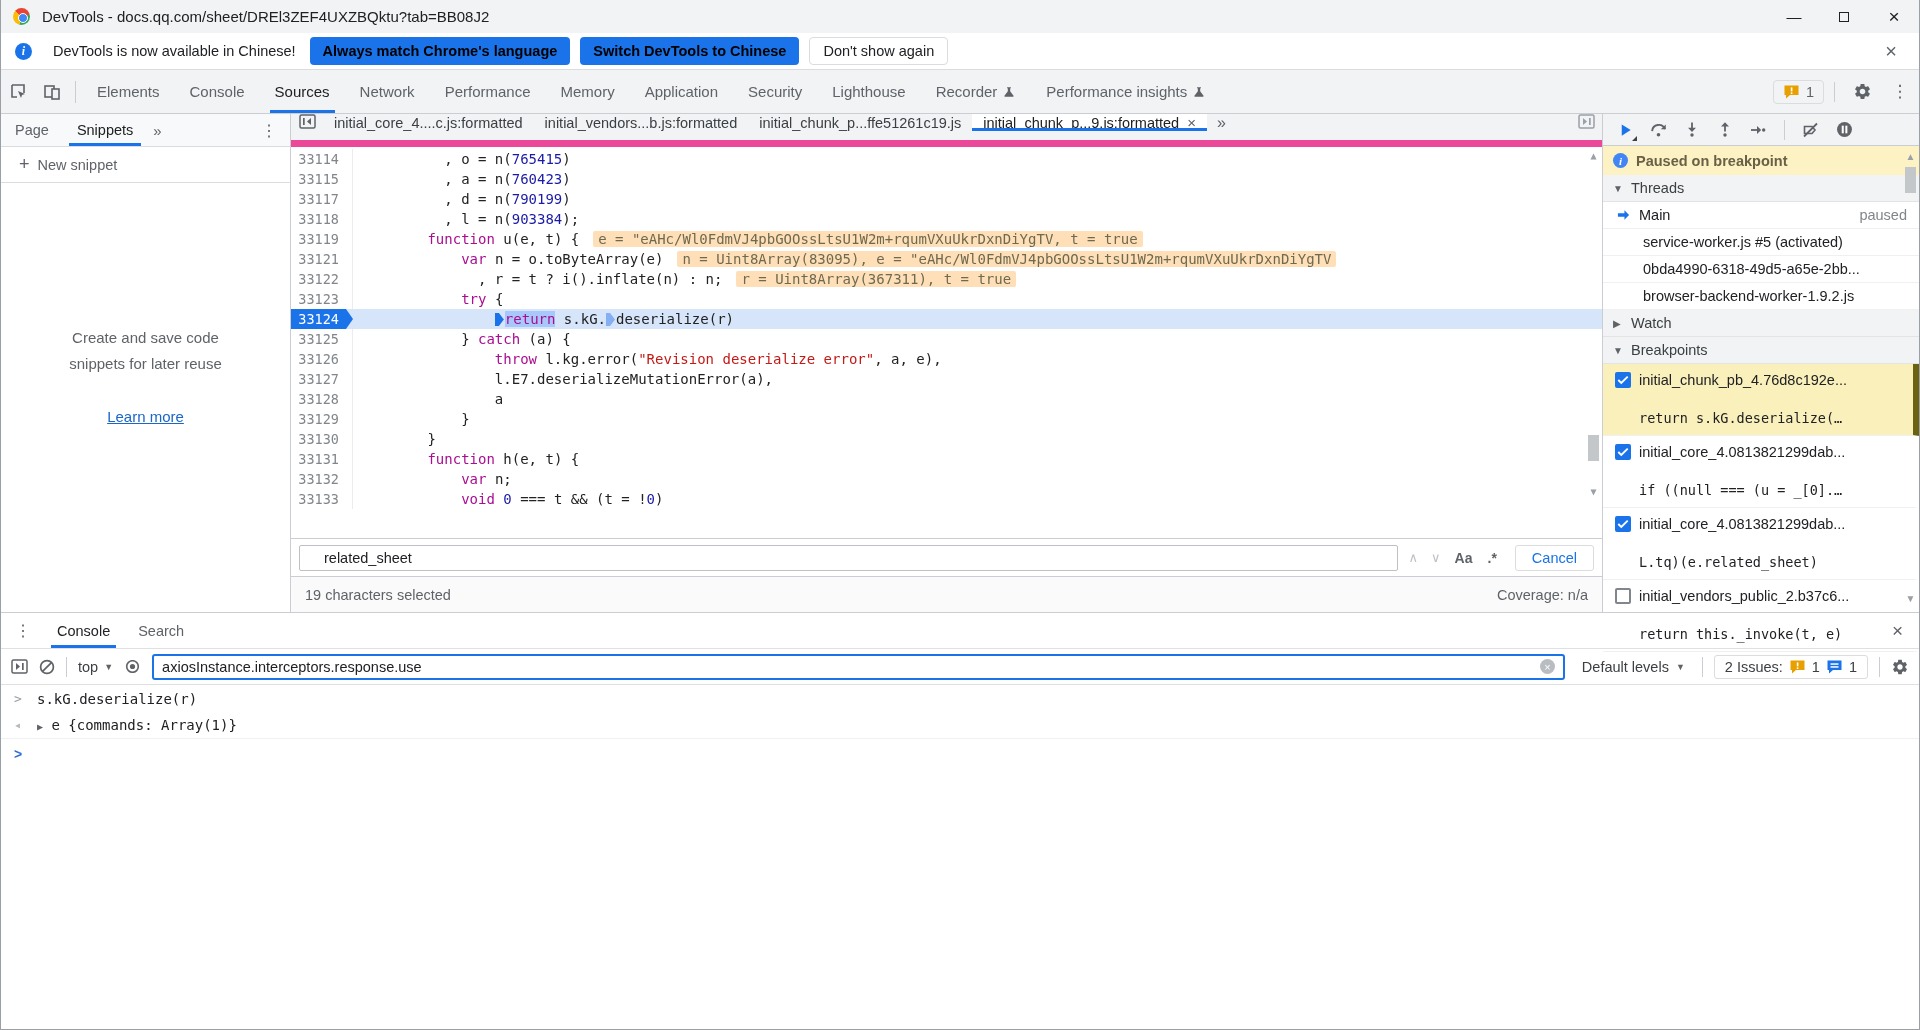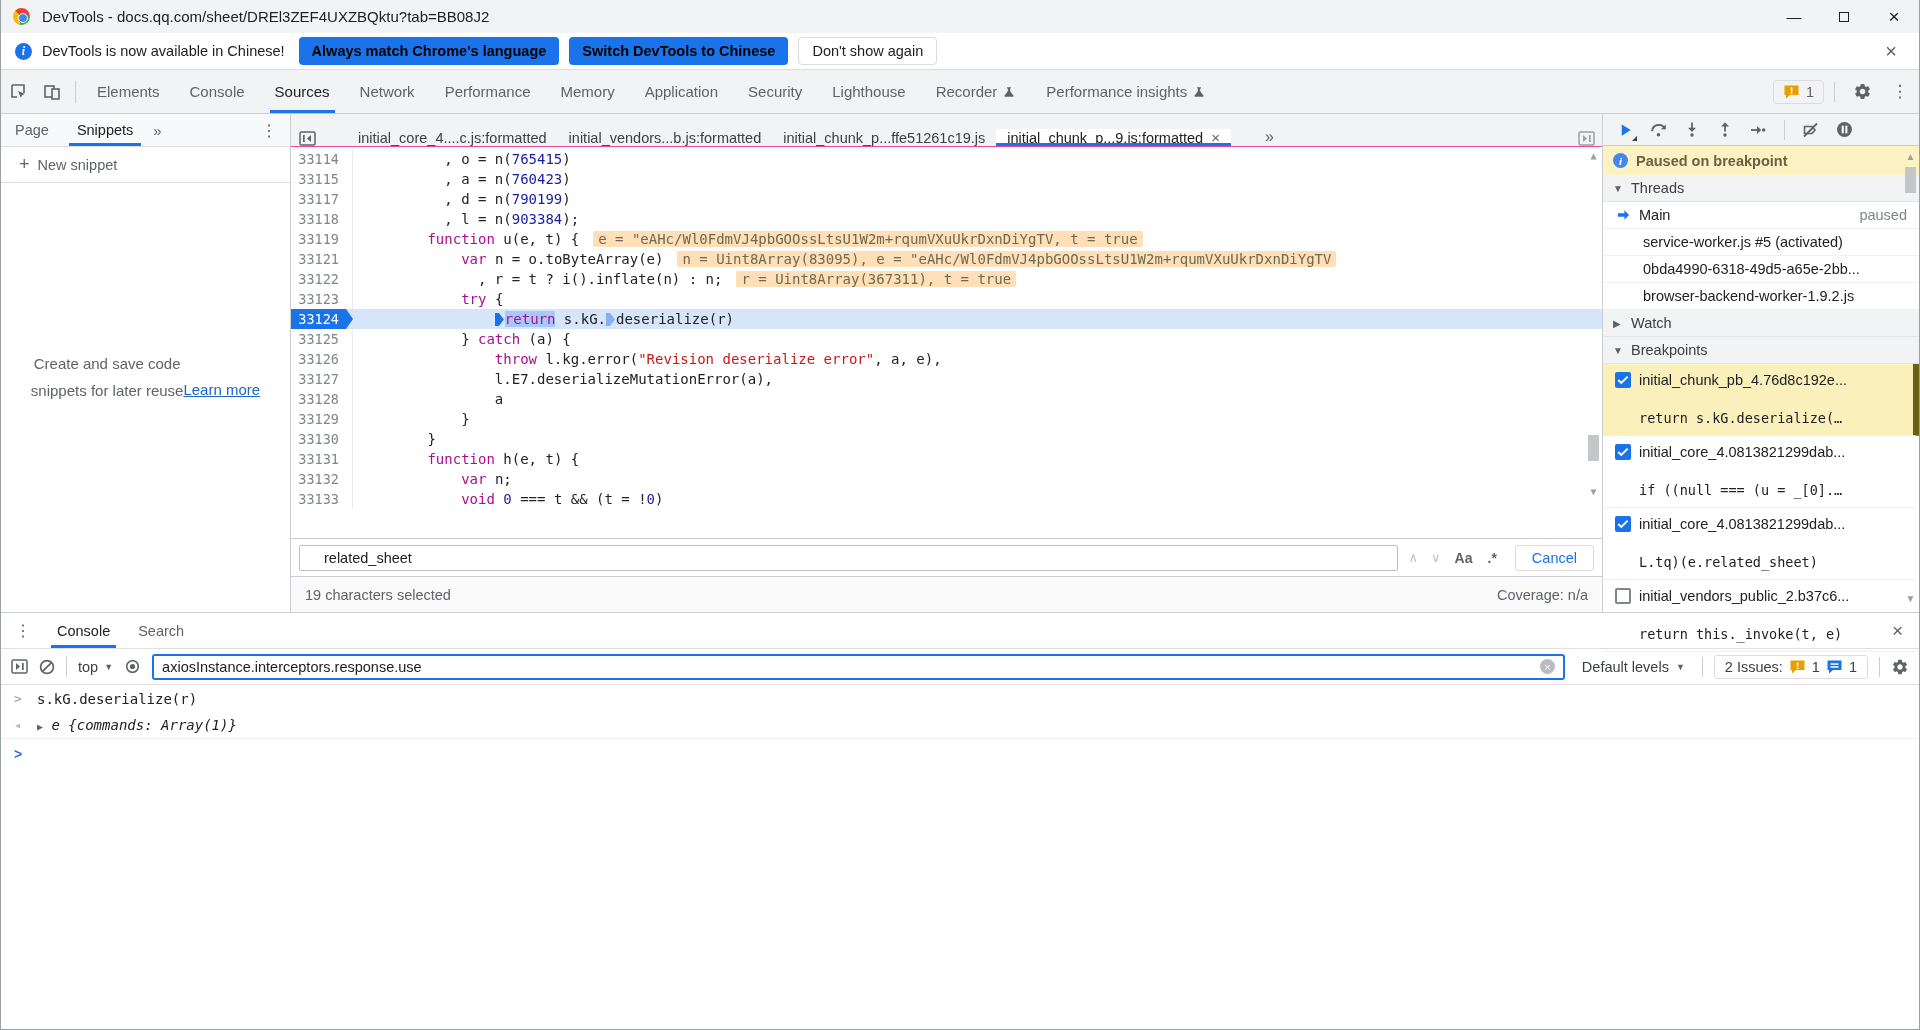--- a/index.html
+++ b/index.html
@@ -21,21 +21,21 @@
   .win-controls { margin-left:auto; display:flex; height:100%; }
   .win-btn { width:50px; height:100%; display:flex; align-items:center; justify-content:center; color:#202124; font-size:15px; }
   .restore-glyph { width:10px; height:10px; position:relative; }
   .restore-glyph::before { content:""; position:absolute; right:0; top:0; width:8px; height:8px; border:1px solid #202124; }
   .restore-glyph::after { content:""; position:absolute; left:0; bottom:0; width:8px; height:8px; border:1px solid #202124; background:#f1f3f4; }
 
   
   .infobar { height:37px; background:#fff; border-bottom:1px solid #dadce0; display:flex; align-items:center; padding:0 14px; }
   .info-icon { width:17px; height:17px; border-radius:50%; background:#1a73e8; color:#fff; font-size:12px; font-weight:bold;
     display:flex; align-items:center; justify-content:center; font-family:"Liberation Serif", serif; font-style:italic; flex:none; }
-  .infobar-msg { margin-left:10px; margin-right:14px; }
+  .infobar-msg { margin-left:21px; margin-right:14px; }
   .btn-blue { background:#1a73e8; color:#000000; border:none; border-radius:4px; padding:6px 13px; font-size:14.5px; font-weight:bold; margin-right:10px; font-family:inherit; }
   .btn-plain { background:#fff; color:#202124; border:1px solid #dadce0; border-radius:4px; padding:5px 13px; font-size:14.5px; font-family:inherit; }
   .infobar-close { margin-left:auto; color:#5f6368; font-size:20px; padding:0 8px; }
 
   
   .toolbar { height:44px; background:#f1f3f4; display:flex; align-items:center; border-bottom:1px solid #cacdd1; }
   .tb-iconbtn { width:34px; height:30px; display:flex; align-items:center; justify-content:center; }
   .tb-divider { width:1px; height:22px; background:#cacdd1; margin:0 6px; }
   .tb-tabs { display:flex; height:100%; }
   .tb-tab { display:flex; align-items:center; padding:0 15px; color:#5f6368; font-size:15px; position:relative; gap:5px; }
@@ -51,27 +51,27 @@
   
   .left-sidebar { width:290px; border-right:1px solid #cacdd1; display:flex; flex-direction:column; background:#fff; }
   .pane-tabs { height:33px; display:flex; align-items:center; border-bottom:1px solid #dadce0; background:#f8f9fa; }
   .pane-tab { padding:0 14px; height:100%; display:flex; align-items:center; color:#5f6368; position:relative; }
   .pane-tab.active { color:#202124; }
   .pane-tab.active::after { content:""; position:absolute; left:6px; right:6px; bottom:0; height:3px; background:#1a73e8; }
   .pane-chevron { color:#5f6368; padding:0 6px; font-size:15px; }
   .pane-overflow { margin-left:auto; color:#5f6368; padding:0 12px; font-size:16px; letter-spacing:1px; }
   .new-snippet { height:36px; display:flex; align-items:center; gap:8px; padding:0 18px; border-bottom:1px solid #dadce0; color:#5f6368; }
   .plus { font-size:18px; color:#5f6368; }
-  .empty-state { flex:1; display:flex; align-items:center; justify-content:center; text-align:center;
+  .empty-state { flex:1; display:flex; flex-direction:column; align-items:center; justify-content:center; text-align:center;
     color:#5f6368; font-size:15px; line-height:1.75; padding-bottom:40px; }
   .learn-more { color:#1a66c9; text-decoration:underline; margin-top:26px; }
 
   
   .editor-col { flex:1; min-width:0; display:flex; flex-direction:column; background:#fff; }
-  .source-tabs { height:33px; background:#f1f3f4; border-bottom:1px solid #ec4899; display:flex; align-items:flex-end;gap:24px; }
+  .source-tabs { height:33px; background:#f1f3f4; border-bottom:7px solid #ec4899; display:flex; align-items:flex-start; }
   .st-iconbtn { width:32px; display:flex; align-items:center; justify-content:center; flex:none; }
   .src-tab { display:flex; align-items:center; gap:8px; padding:0 11px; font-size:14.5px; color:#3c4043; position:relative; white-space:nowrap; }
   .src-tab.active { background:#fff; color:#202124; }
   .src-tab.active::after { content:""; position:absolute; left:0; right:0; bottom:0; height:3px; background:#1a73e8; }
   .tab-close { color:#5f6368; font-size:15px; }
   .more-tabs { display:flex; align-items:center; color:#5f6368; padding:0 10px; font-size:16px; }
 
   .editor { flex:1; position:relative; overflow:hidden; font-family:"DejaVu Sans Mono", monospace; font-size:14px; padding-top:2px; }
   .code-line { display:flex; height:20px; line-height:20px; white-space:pre; }
   .ln { width:62px; flex:none; text-align:right; padding-right:13px; color:#80868b; font-size:13.5px; border-right:1px solid #ececec; background:#fff; }
@@ -142,21 +142,21 @@
   .levels { color:#3c4043; display:flex; align-items:center; gap:7px; padding:0 6px; white-space:nowrap; }
   .issues-chip { display:flex; align-items:center; gap:6px; border:1px solid #dadce0; border-radius:3px; padding:3px 10px; color:#3c4043; white-space:nowrap; }
   .bubble { width:17px; height:16px; flex:none; }
   .console-msgs { font-family:"DejaVu Sans Mono", monospace; font-size:14px; }
   .msg-row { display:flex; align-items:center; min-height:27px; padding-left:13px; gap:13px; }
   .msg-row.bordered { border-bottom:1px solid #f0f0f0; }
   .msg-chevron { color:#9aa0a6; font-size:13px; width:10px; flex:none; }
   .msg-result-arrow { color:#b6babf; font-size:12px; width:10px; flex:none; }
   .disclosure { color:#5f6368; font-size:10px; }
   .msg-text { color:#202124; }
-  .msg-text.italic { font-style:italic; }
+  .msg-text.italic { }
   .prompt-row { display:flex; align-items:center; height:30px; padding-left:13px; }
   .prompt-chevron { color:#2e6ddb; font-size:14px; font-weight:bold; }
 
   svg { display:block; }
 </style>
 </head>
 <body>
 
 <div class="titlebar">
   <div class="chrome-logo"></div>

